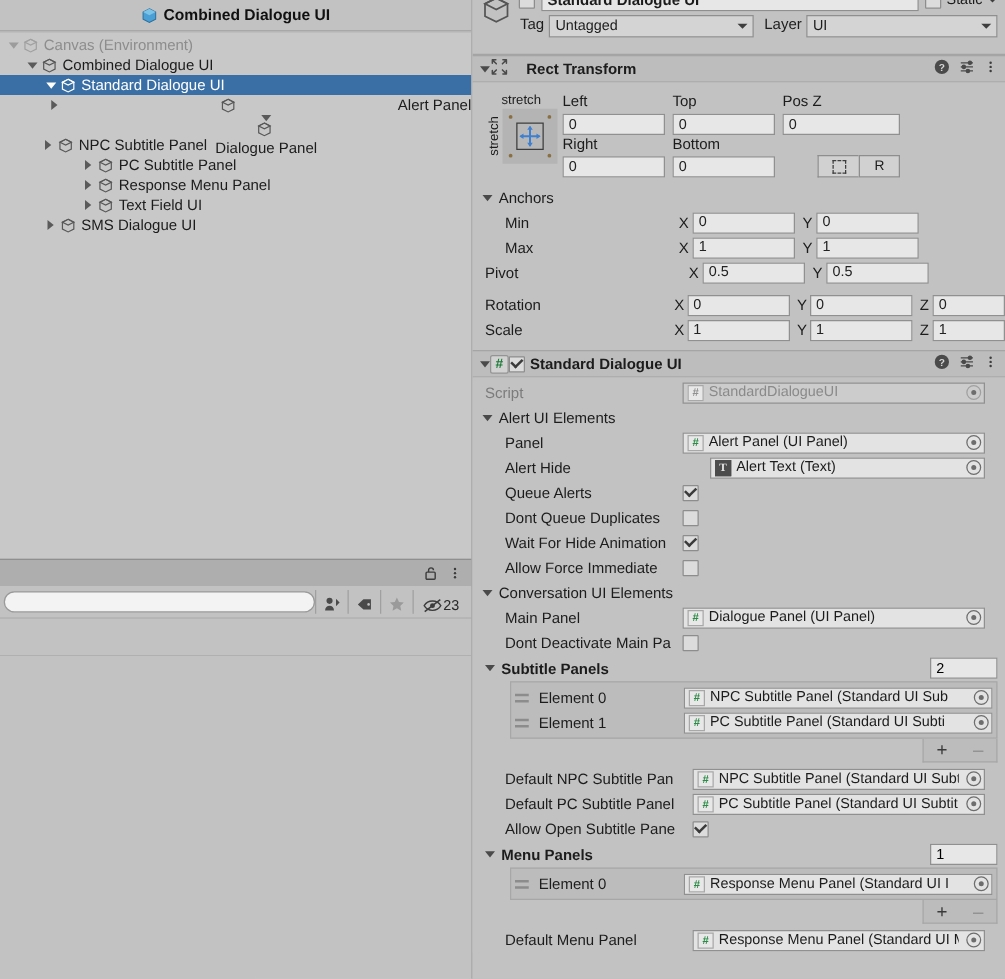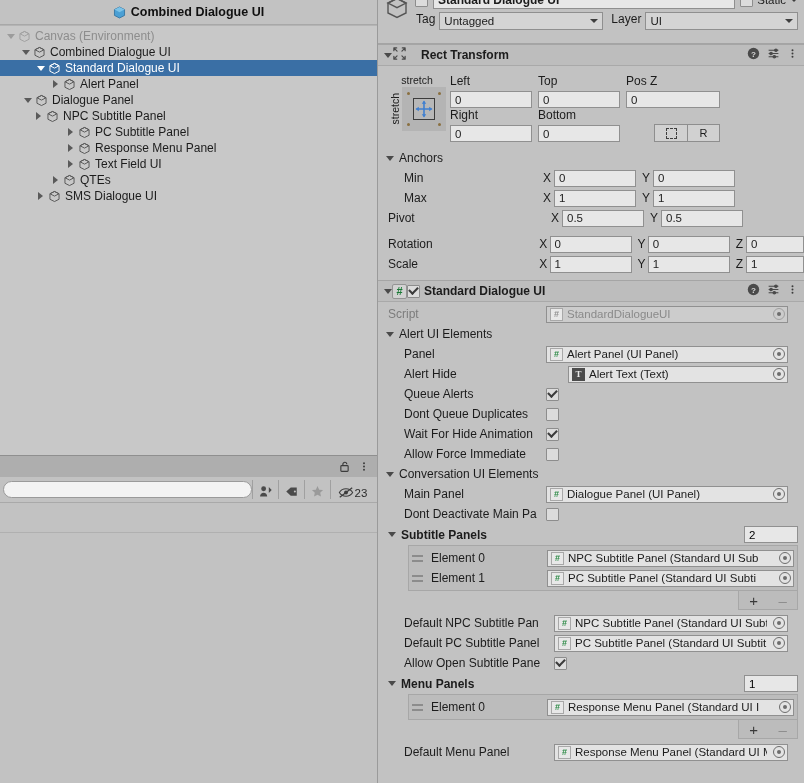--- a/index.html
+++ b/index.html
@@ -317,33 +317,33 @@
             <span class="arrow-d"></span>
           </span>
           <span class="go-ico">
             <svg width="13" height="13" viewBox="0 0 16 16">
       <path d="M8 1.8 13.6 4.6v6.8L8 14.2 2.4 11.4V4.6z" fill="none" stroke="#ffffff" stroke-width="1.2"></path>
       <path d="M8 1.8 13.6 4.6 8 7.5 2.4 4.6z" fill="none" stroke="#ffffff" stroke-width="1.2"></path>
     </svg>
           </span>
           <span class="lbl">Standard Dialogue UI</span>
         </div>
-        <div class="row" style="padding-left: 49px;">
+        <div class="row" style="padding-left: 37px; justify-content: space-between;">
           <span class="tw">
             <span class="arrow-r"></span>
           </span>
           <span class="go-ico">
             <svg width="13" height="13" viewBox="0 0 16 16">
       <path d="M8 1.8 13.6 4.6v6.8L8 14.2 2.4 11.4V4.6z" fill="none" stroke="#585858" stroke-width="1.2"></path>
       <path d="M8 1.8 13.6 4.6 8 7.5 2.4 4.6z" fill="none" stroke="#585858" stroke-width="1.2"></path>
     </svg>
           </span>
           <span class="lbl">Alert Panel</span>
         </div>
-        <div class="row" style="padding-left: 21px;">
+        <div class="row" style="padding-left: 49px; flex-direction: column;">
           <span class="tw">
             <span class="arrow-d"></span>
           </span>
           <span class="go-ico">
             <svg width="13" height="13" viewBox="0 0 16 16">
       <path d="M8 1.8 13.6 4.6v6.8L8 14.2 2.4 11.4V4.6z" fill="none" stroke="#585858" stroke-width="1.2"></path>
       <path d="M8 1.8 13.6 4.6 8 7.5 2.4 4.6z" fill="none" stroke="#585858" stroke-width="1.2"></path>
     </svg>
           </span>
           <span class="lbl">Dialogue Panel</span>
@@ -388,32 +388,20 @@
           <span class="tw">
             <span class="arrow-r"></span>
           </span>
           <span class="go-ico">
             <svg width="13" height="13" viewBox="0 0 16 16">
       <path d="M8 1.8 13.6 4.6v6.8L8 14.2 2.4 11.4V4.6z" fill="none" stroke="#585858" stroke-width="1.2"></path>
       <path d="M8 1.8 13.6 4.6 8 7.5 2.4 4.6z" fill="none" stroke="#585858" stroke-width="1.2"></path>
     </svg>
           </span>
           <span class="lbl">Text Field UI</span>
-        </div>
-        <div class="row" style="padding-left: 49px;">
-          <span class="tw">
-            <span class="arrow-r"></span>
-          </span>
-          <span class="go-ico">
-            <svg width="13" height="13" viewBox="0 0 16 16">
-      <path d="M8 1.8 13.6 4.6v6.8L8 14.2 2.4 11.4V4.6z" fill="none" stroke="#585858" stroke-width="1.2"></path>
-      <path d="M8 1.8 13.6 4.6 8 7.5 2.4 4.6z" fill="none" stroke="#585858" stroke-width="1.2"></path>
-    </svg>
-          </span>
-          <span class="lbl">QTEs</span>
         </div>
         <div class="row" style="padding-left: 34px;">
           <span class="tw">
             <span class="arrow-r"></span>
           </span>
           <span class="go-ico">
             <svg width="13" height="13" viewBox="0 0 16 16">
       <path d="M8 1.8 13.6 4.6v6.8L8 14.2 2.4 11.4V4.6z" fill="none" stroke="#585858" stroke-width="1.2"></path>
       <path d="M8 1.8 13.6 4.6 8 7.5 2.4 4.6z" fill="none" stroke="#585858" stroke-width="1.2"></path>
     </svg>

